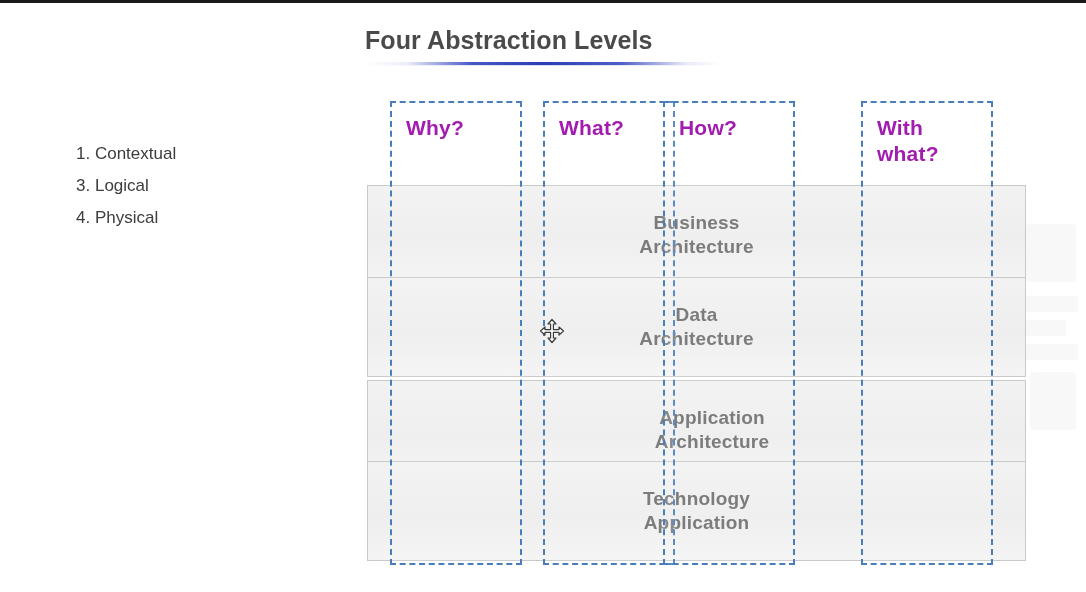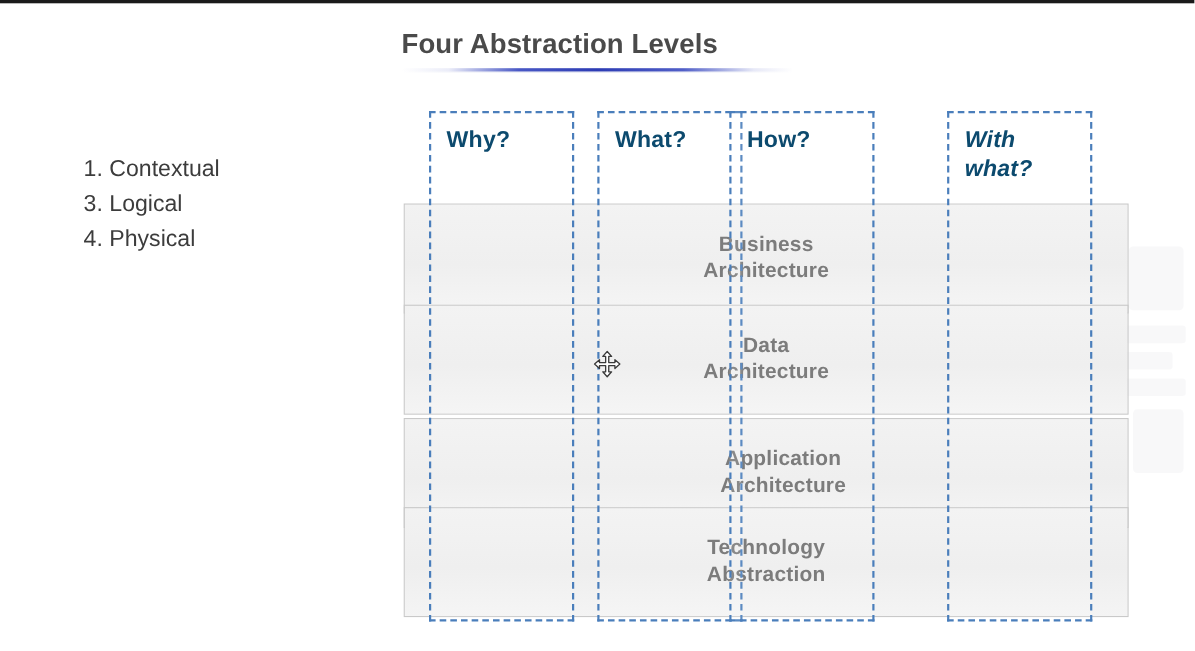--- a/index.html
+++ b/index.html
@@ -77,21 +77,21 @@
   }
 
   
   .levels-list {
     position: absolute;
     left: 76px;
     top: 138px;
     width: 230px;
   }
   .level-item {
-    font-size: 21px;
+    font-size: 17px;
     color: #3c3c3c;
     line-height: 32px;
     white-space: nowrap;
   }
   .level-num { }
   .level-label { }
 
   
   .matrix {
     position: absolute;
@@ -135,21 +135,21 @@
     box-sizing: border-box;
     background: rgba(255,255,255,0.10);
   }
   .col-label {
     position: absolute;
     left: 14px;
     top: 12px;
     width: 112px;
     font-size: 21px;
     font-weight: bold;
-    color: #0c4a6e;
+    color: #a21caf;
     line-height: 26px;
     letter-spacing: 0.2px;
   }
 
   
   .cursor-move {
     position: absolute;
     left: 539px;
     top: 318px;
     width: 26px;
@@ -203,33 +203,33 @@
   <div class="row-band" style="top: 277px;">
     <div class="row-label">Data
 Architecture</div>
   </div>
   <div class="row-band" style="top: 380px; padding-left: 31px;">
     <div class="row-label">Application
 Architecture</div>
   </div>
   <div class="row-band" style="top: 461px;">
     <div class="row-label">Technology
-Abstraction</div>
+Application</div>
   </div>
 
   <div class="col-box" style="left: 390px;">
     <div class="col-label">Why?</div>
   </div>
   <div class="col-box" style="left: 543px;">
     <div class="col-label">What?</div>
   </div>
   <div class="col-box" style="left: 663px;">
     <div class="col-label">How?</div>
   </div>
-  <div class="col-box" style="left: 861px; font-style: italic;">
+  <div class="col-box" style="left: 861px;">
     <div class="col-label">With what?</div>
   </div>
 
 </div>
 
 <div class="cursor-move" style="left: 539px; top: 318px;">
   <svg width="26" height="26" viewBox="0 0 26 26" xmlns="http://www.w3.org/2000/svg">
     <path d="M13 1.5 L17 6 L14.4 6 L14.4 11.6 L20 11.6 L20 9 L24.5 13 L20 17 L20 14.4
              L14.4 14.4 L14.4 20 L17 20 L13 24.5 L9 20 L11.6 20 L11.6 14.4 L6 14.4
              L6 17 L1.5 13 L6 9 L6 11.6 L11.6 11.6 L11.6 6 L9 6 Z" fill="#ffffff" stroke="#3a3a3a" stroke-width="1.2" stroke-linejoin="round"></path>

